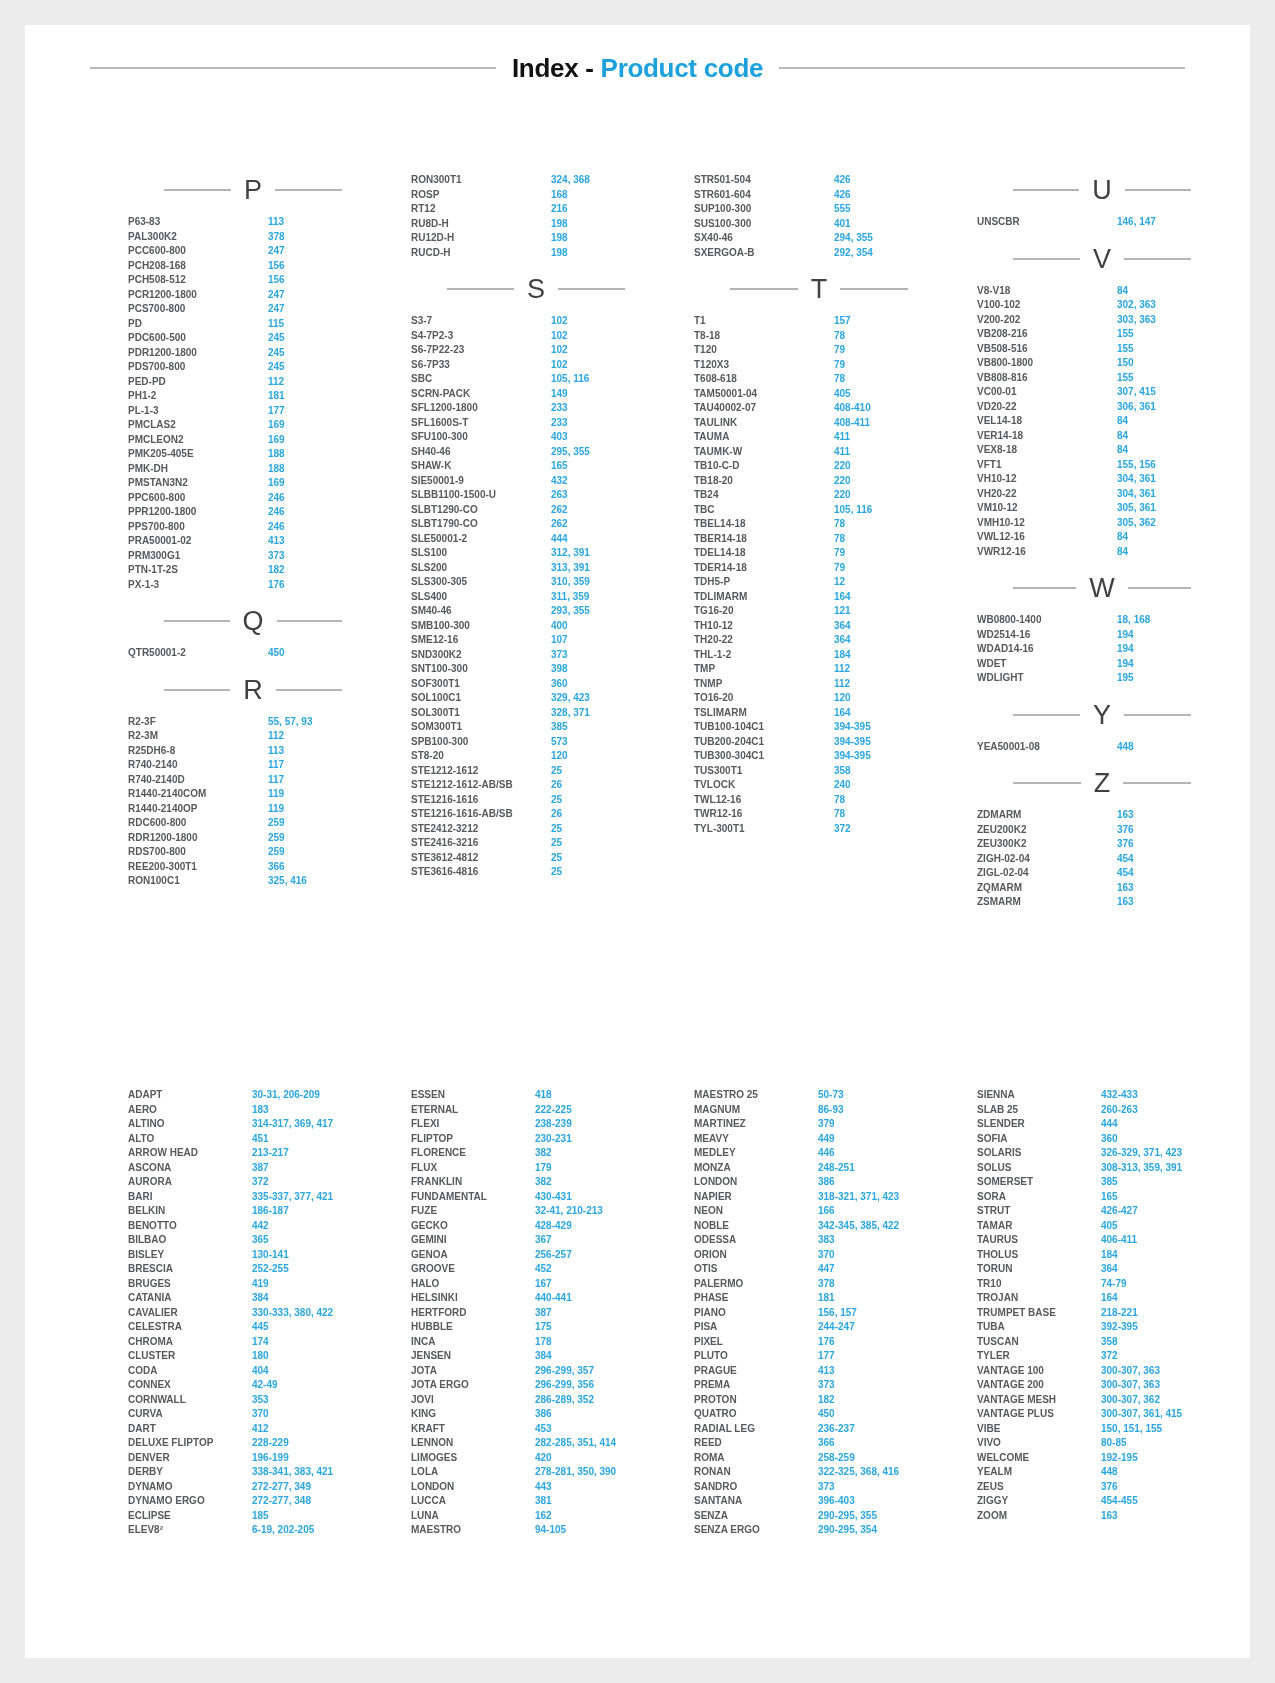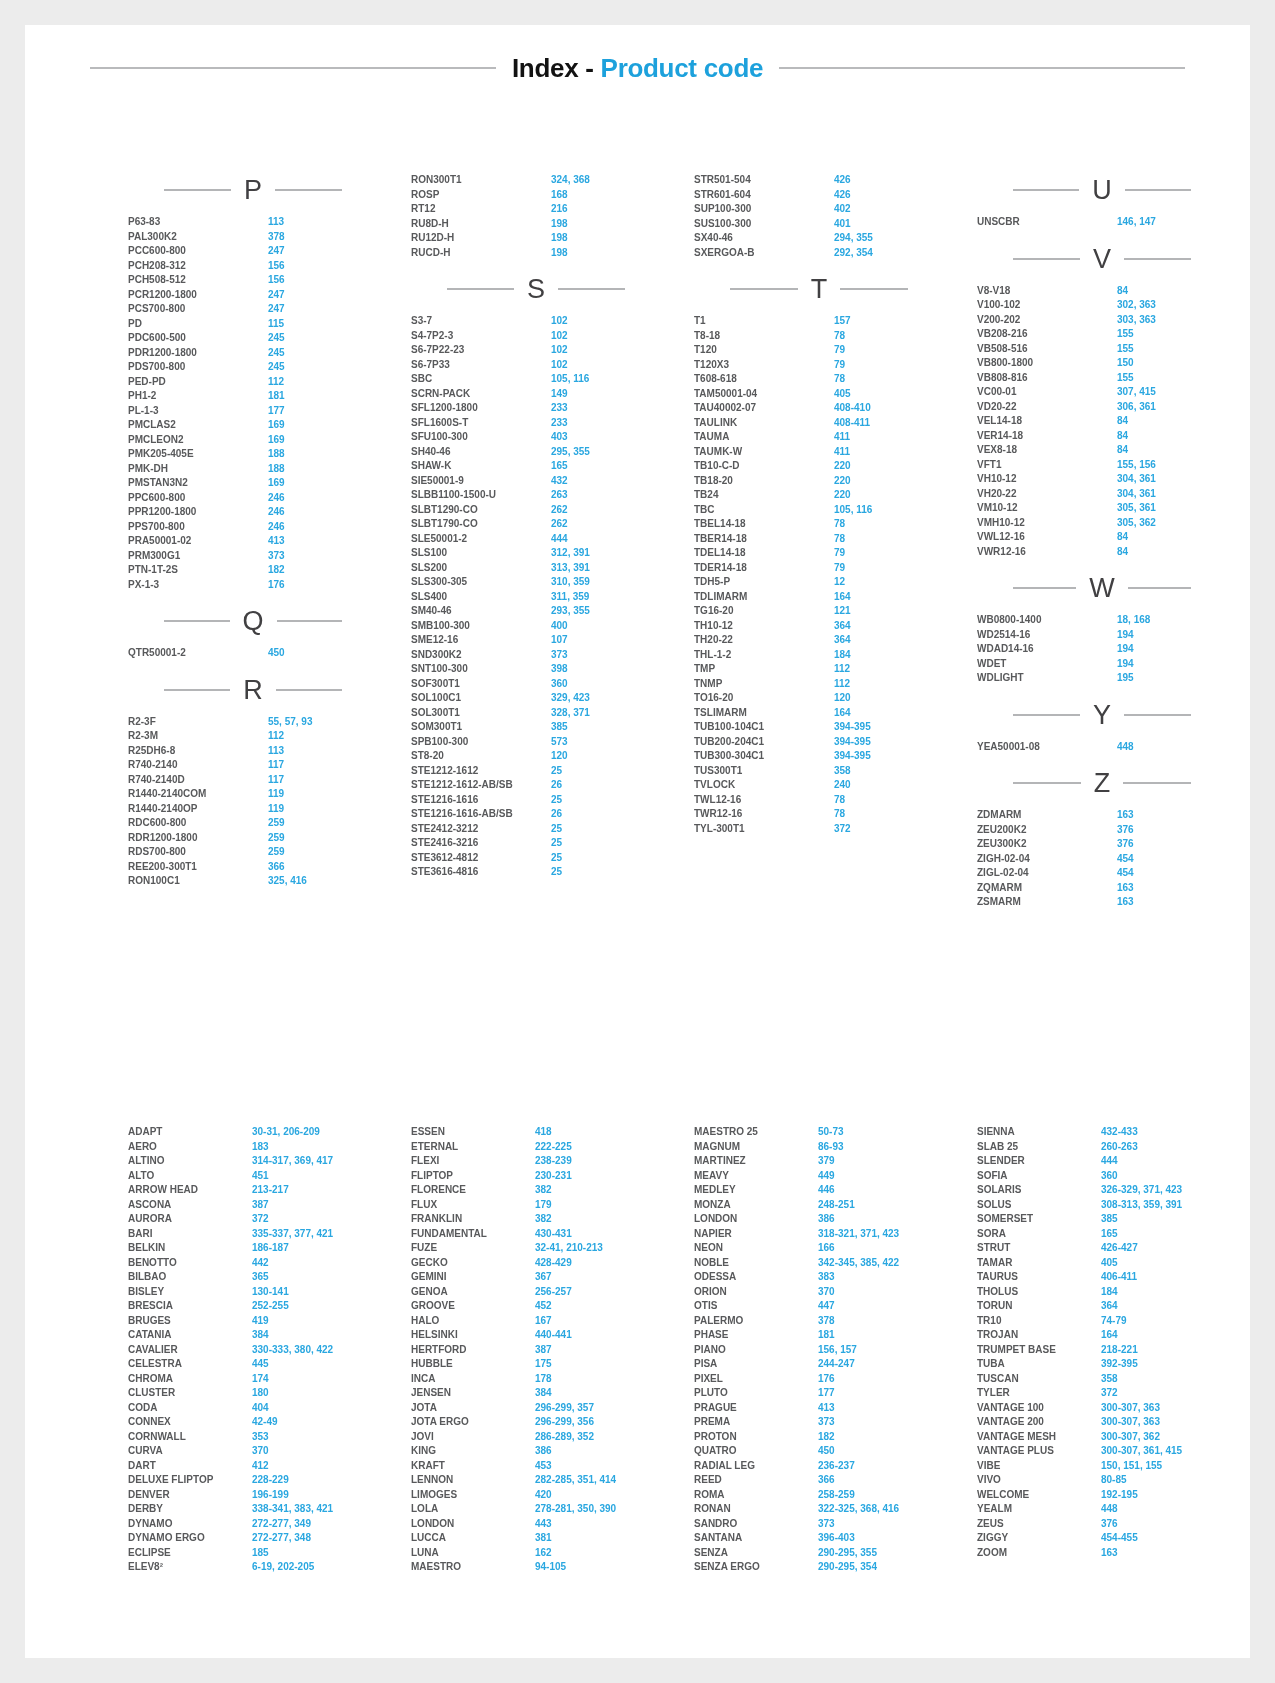--- a/index.html
+++ b/index.html
@@ -91,21 +91,21 @@
           </div>
           <div class="entry">
             <span class="code">PAL300K2</span>
             <span class="pages">378</span>
           </div>
           <div class="entry">
             <span class="code">PCC600-800</span>
             <span class="pages">247</span>
           </div>
           <div class="entry">
-            <span class="code">PCH208-312</span>
+            <span class="code">PCH208-168</span>
             <span class="pages">156</span>
           </div>
           <div class="entry">
             <span class="code">PCH508-512</span>
             <span class="pages">156</span>
           </div>
           <div class="entry">
             <span class="code">PCR1200-1800</span>
             <span class="pages">247</span>
           </div>
@@ -447,21 +447,21 @@
           <div class="entry">
             <span class="code">STR501-504</span>
             <span class="pages">426</span>
           </div>
           <div class="entry">
             <span class="code">STR601-604</span>
             <span class="pages">426</span>
           </div>
           <div class="entry">
             <span class="code">SUP100-300</span>
-            <span class="pages">402</span>
+            <span class="pages">555</span>
           </div>
           <div class="entry">
             <span class="code">SUS100-300</span>
             <span class="pages">401</span>
           </div>
           <div class="entry">
             <span class="code">SX40-46</span>
             <span class="pages">294, 355</span>
           </div>
           <div class="entry">
@@ -776,21 +776,21 @@
           </div>
           <div class="entry">
             <span class="code">ZSMARM</span>
             <span class="pages">163</span>
           </div>
         </div>
       </div>
     </div>
 
 
-  <div class="cols series" id="series-cols" style="top:1100px">
+  <div class="cols series" id="series-cols" style="top:1063px">
       <div class="col">
         <div class="col-inner">
           <div class="entry">
             <span class="code">ADAPT</span>
             <span class="pages">30-31, 206-209</span>
           </div>
           <div class="entry">
             <span class="code">AERO</span>
             <span class="pages">183</span>
           </div>

